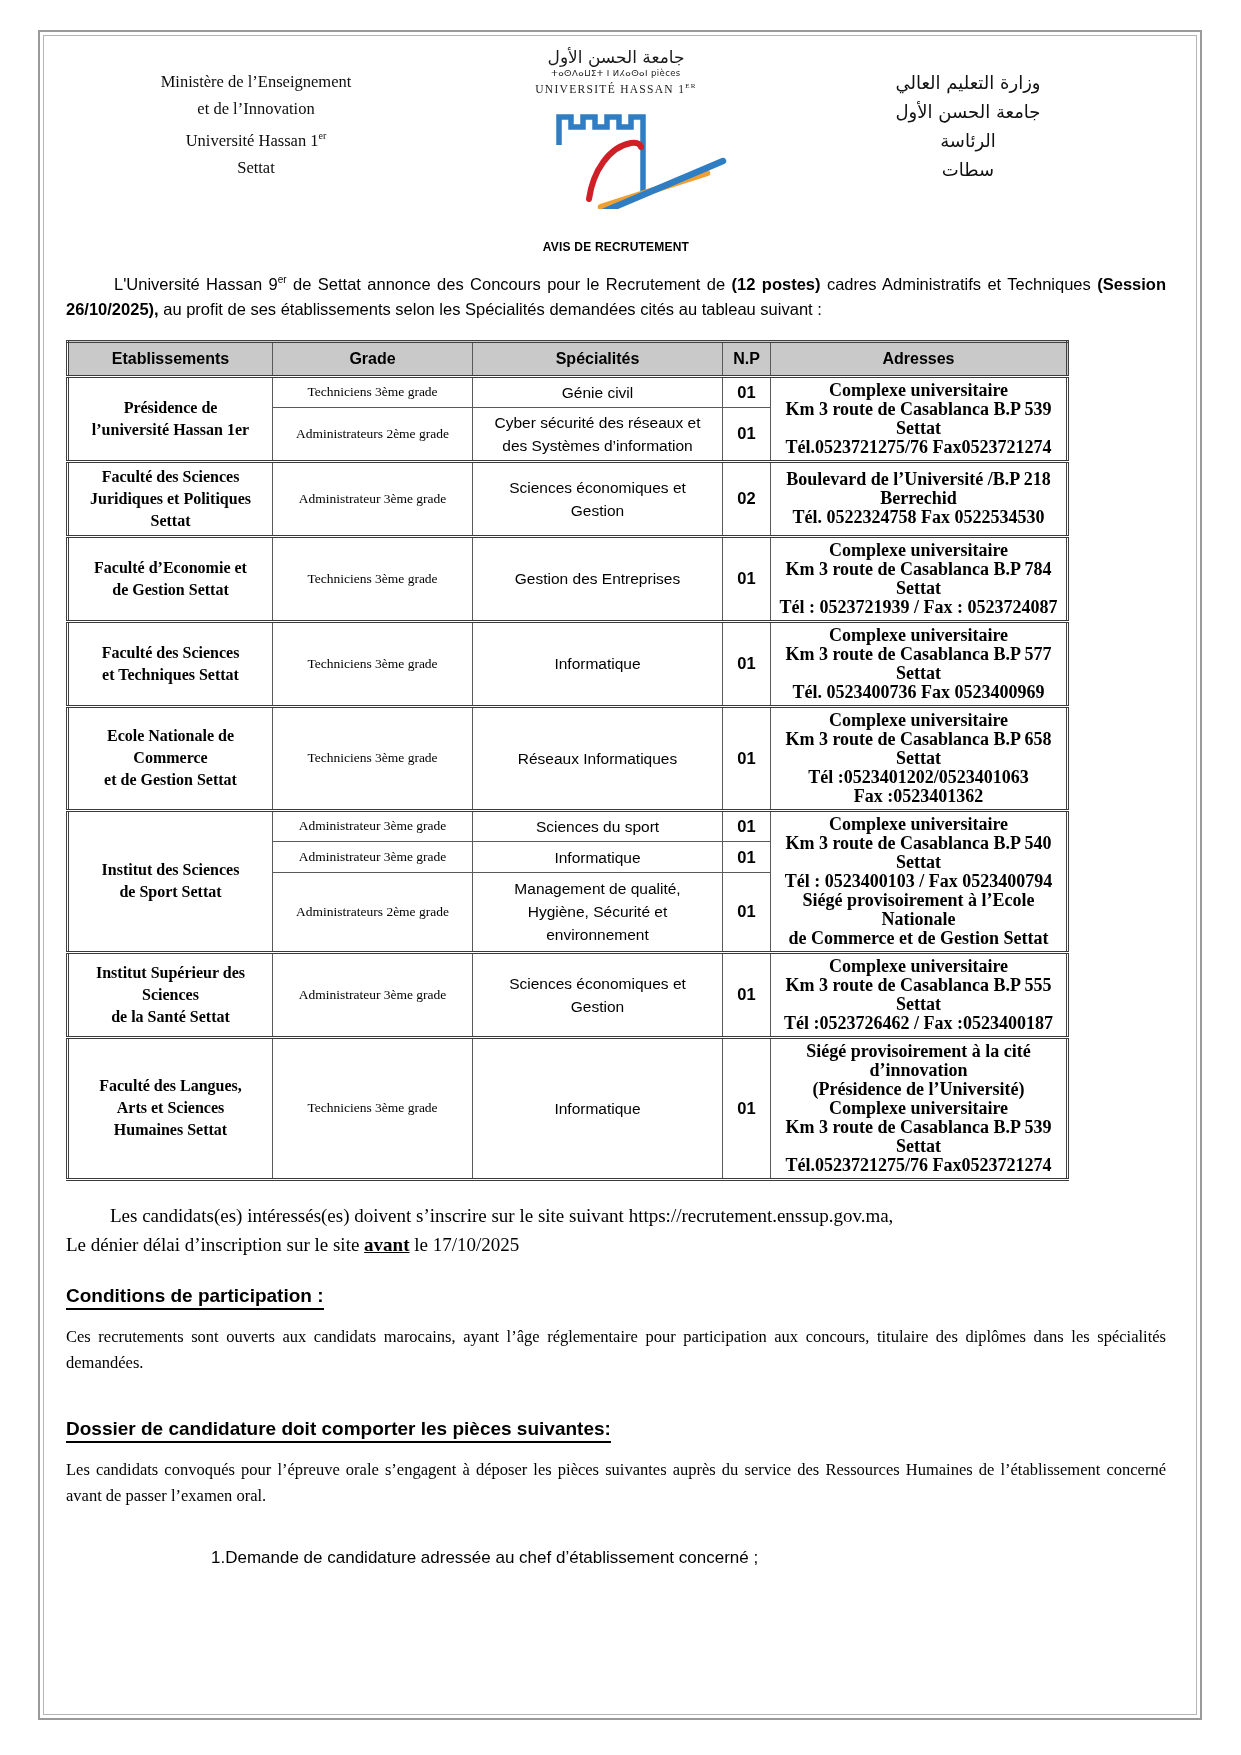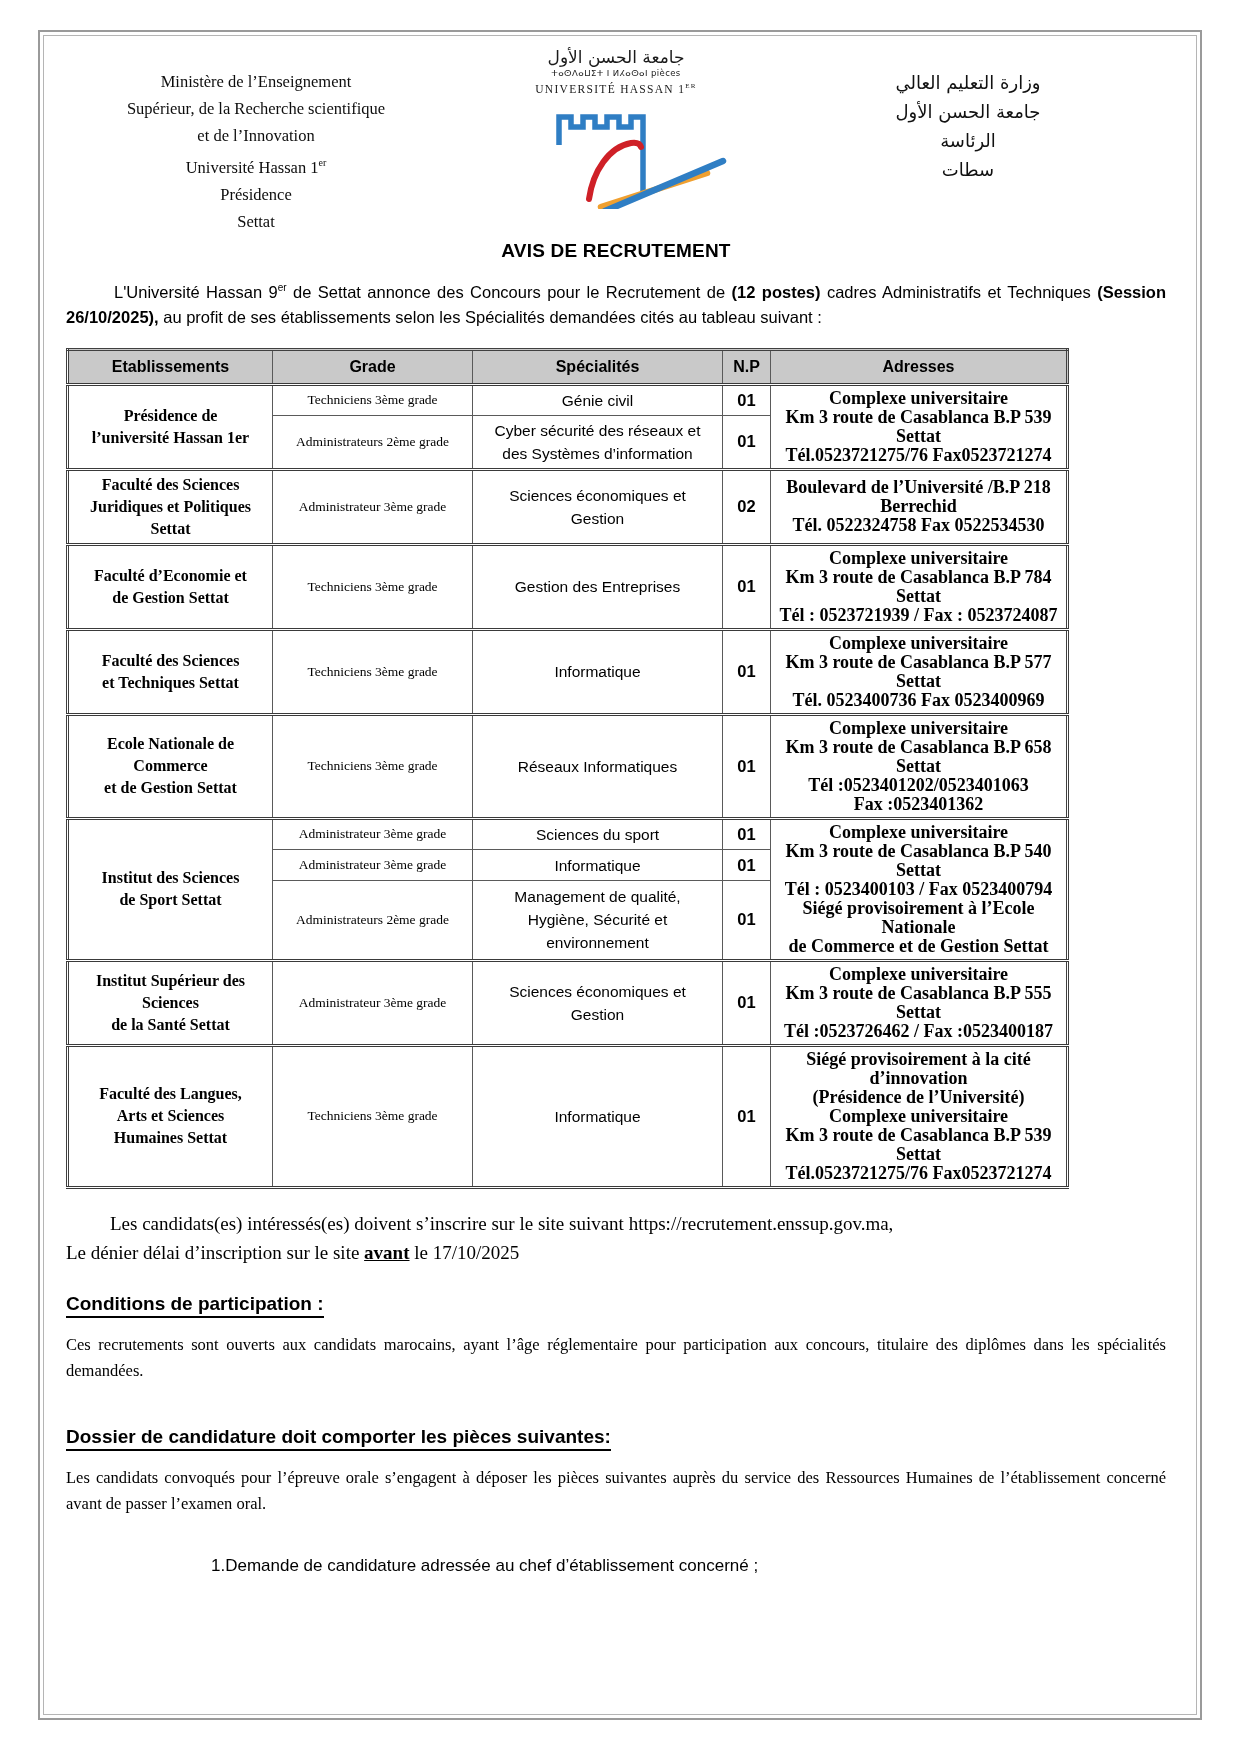--- a/index.html
+++ b/index.html
@@ -96,21 +96,21 @@
     color: #1a1a1a;
     margin-top: 1px;
   }
   .logo-lat sup { font-size: 7px; }
   .logo-mark { margin-top: 3px; }
 
   
   .doc-title {
     text-align: center;
     font-family: "Liberation Sans", sans-serif;
-    font-size: 19px;
+    font-size: 12px;
     font-weight: 700;
     letter-spacing: 0.2px;
     margin-top: 14px;
   }
   .intro {
     font-family: "Liberation Sans", sans-serif;
     font-size: 16.5px;
     line-height: 25px;
     text-align: justify;
     margin-top: 13px;
@@ -222,24 +222,22 @@
 <div class="page">
 <div class="page-inner"></div>
 <div class="content">
 
   
   <div class="header">
 
     <div class="hdr-col">
       <div class="hdr-fr">
         <div>Ministère de l’Enseignement</div>
-        <div>Supérieur, de la Recherche scientifique</div>
         <div>et de l’Innovation</div>
         <div><span>Université Hassan 1</span><sup>er</sup></div>
-        <div>Présidence</div>
         <div>Settat</div>
       </div>
     </div>
 
     <div class="hdr-logo">
       <div class="logo-ar">جامعة الحسن الأول</div>
       <div class="logo-tifinagh">ⵜⴰⵙⴷⴰⵡⵉⵜ ⵏ ⵍⵃⴰⵙⴰⵏ pièces</div>
       <div class="logo-lat"><span>UNIVERSITÉ HASSAN 1</span><sup>ER</sup></div>
       <div class="logo-mark">
         <svg width="230" height="110" viewBox="0 0 230 110">

